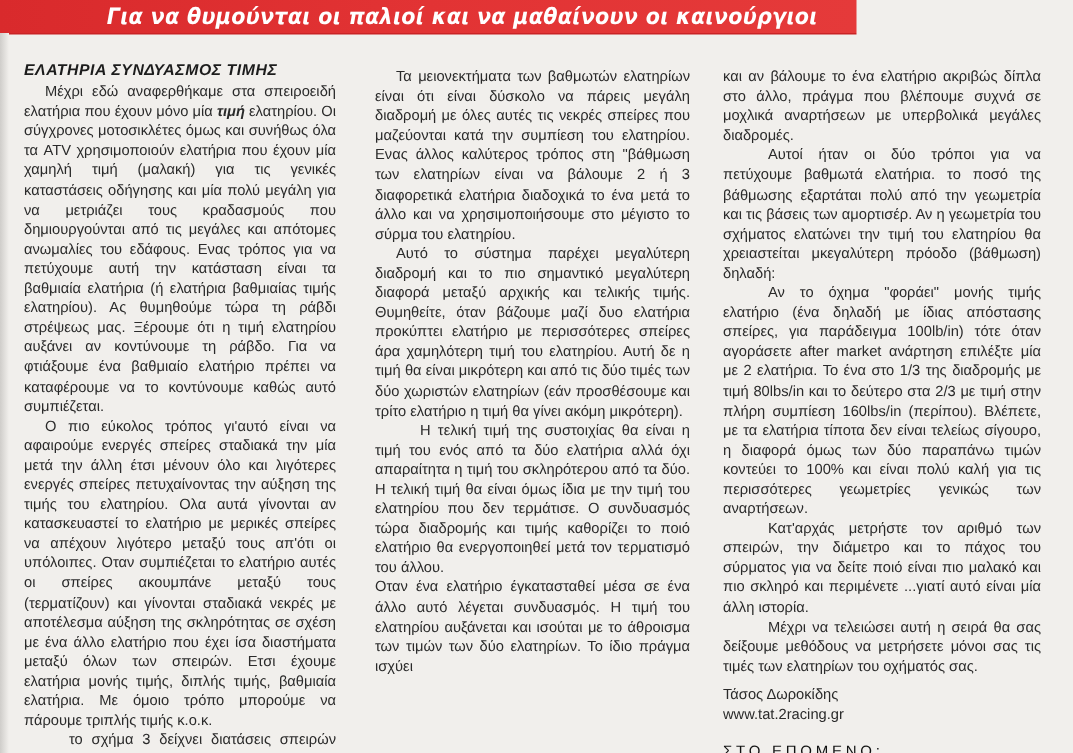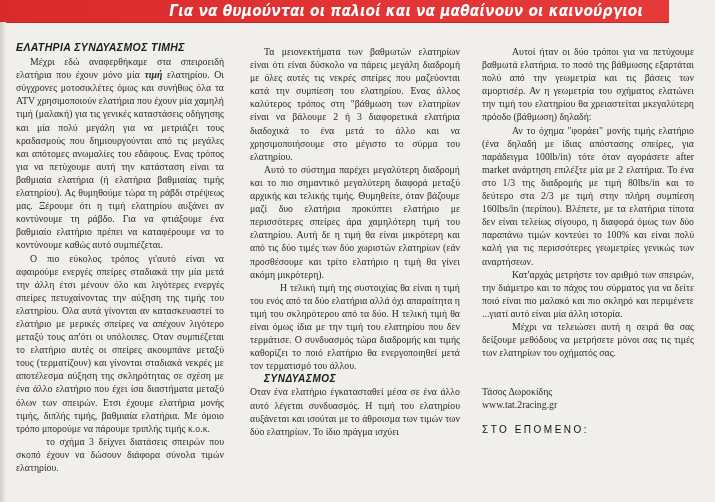--- a/index.html
+++ b/index.html
@@ -4,21 +4,21 @@
 <style>
   html, body { margin:0; padding:0; }
   body {
     width:715px; height:502px; overflow:hidden;
     background:#f1efec;
     font-family:"Liberation Sans", sans-serif;
     color:#2a2a2a;
     position:relative;
   }
   .banner {
-    position:absolute; left:0; top:0; width:669px; height:22px;
+    position:absolute; left:0; top:0; width:571px; height:22px;
     background:linear-gradient(90deg,#d92a2c 0%,#e23334 50%,#e53a3a 100%);
     border-bottom:1px solid #c92325;
   }
   .banner-text {
     position:absolute; right:26px; top:2px;
     color:#ffffff; font-weight:bold; font-style:italic;
     font-size:15px; letter-spacing:0.2px;
     font-family:"DejaVu Sans", sans-serif;
     transform:scaleX(0.92); transform-origin:right center;
   }
@@ -27,29 +27,29 @@
     font-size:9.8px; line-height:13.1px;
     text-align:justify;
   }
   .col1 { left:16px; width:208px; }
   .col2 { left:250px; width:210px; top:45px; }
   .col3 { left:482px; width:212px; top:45px; }
   .heading {
     font-weight:bold; font-style:italic; font-size:10.5px;
     letter-spacing:0.4px; margin:0 0 1px 0; color:#1c1c1c;
   }
-  p { margin:0; text-indent:14px;font-family:Liberation Serif, serif; }
+  p { margin:0; text-indent:14px; }
   p.noindent { text-indent:0; }
   p.deep { text-indent:30px; }
   .emph { font-weight:bold; font-style:italic; }
   .subhead {
     font-weight:bold; font-style:italic; font-size:10px;
     letter-spacing:0.6px; padding-left:14px; color:#1c1c1c;
   }
-  .signature { margin-top:26px; text-indent:0; }
+  .signature { margin-top:6px; text-indent:0; }
   .next-label {
     margin-top:14px; font-size:10px; letter-spacing:2.5px;
     font-weight:normal; color:#111; line-height:10px;
   }
   .shade-left {
     position:absolute; left:0; top:22px; width:6px; height:480px;
     background:linear-gradient(90deg,#cfcdca,#f1efec);
   }
 </style>
 </head>
@@ -64,25 +64,25 @@
   <div class="heading">ΕΛΑΤΗΡΙΑ ΣΥΝΔΥΑΣΜΟΣ ΤΙΜΗΣ</div>
   <p><span>Μέχρι εδώ αναφερθήκαμε στα σπειροειδή ελατήρια που έχουν μόνο μία </span><span class="emph">τιμή</span><span> ελατηρίου. Οι σύγχρονες μοτοσικλέτες όμως και συνήθως όλα τα ATV χρησιμοποιούν ελατήρια που έχουν μία χαμηλή τιμή (μαλακή) για τις γενικές καταστάσεις οδήγησης και μία πολύ μεγάλη για να μετριάζει τους κραδασμούς που δημιουργούνται από τις μεγάλες και απότομες ανωμαλίες του εδάφους. Ενας τρόπος για να πετύχουμε αυτή την κατάσταση είναι τα βαθμιαία ελατήρια (ή ελατήρια βαθμιαίας τιμής ελατηρίου). Ας θυμηθούμε τώρα τη ράβδι στρέψεως μας. Ξέρουμε ότι η τιμή ελατηρίου αυξάνει αν κοντύνουμε τη ράβδο. Για να φτιάξουμε ένα βαθμιαίο ελατήριο πρέπει να καταφέρουμε να το κοντύνουμε καθώς αυτό συμπιέζεται.</span></p>
   <p>Ο πιο εύκολος τρόπος γι'αυτό είναι να αφαιρούμε ενεργές σπείρες σταδιακά την μία μετά την άλλη έτσι μένουν όλο και λιγότερες ενεργές σπείρες πετυχαίνοντας την αύξηση της τιμής του ελατηρίου. Ολα αυτά γίνονται αν κατασκευαστεί το ελατήριο με μερικές σπείρες να απέχουν λιγότερο μεταξύ τους απ'ότι οι υπόλοιπες. Οταν συμπιέζεται το ελατήριο αυτές οι σπείρες ακουμπάνε μεταξύ τους (τερματίζουν) και γίνονται σταδιακά νεκρές με αποτέλεσμα αύξηση της σκληρότητας σε σχέση με ένα άλλο ελατήριο που έχει ίσα διαστήματα μεταξύ όλων των σπειρών. Ετσι έχουμε ελατήρια μονής τιμής, διπλής τιμής, βαθμιαία ελατήρια. Με όμοιο τρόπο μπορούμε να πάρουμε τριπλής τιμής κ.ο.κ.</p>
   <p class="deep">το σχήμα 3 δείχνει διατάσεις σπειρών που σκοπό έχουν να δώσουν διάφορα σύνολα τιμών ελατηρίου.</p>
 </div>
 
 <div class="col col2">
   <p>Τα μειονεκτήματα των βαθμωτών ελατηρίων είναι ότι είναι δύσκολο να πάρεις μεγάλη διαδρομή με όλες αυτές τις νεκρές σπείρες που μαζεύονται κατά την συμπίεση του ελατηρίου. Ενας άλλος καλύτερος τρόπος στη "βάθμωση των ελατηρίων είναι να βάλουμε 2 ή 3 διαφορετικά ελατήρια διαδοχικά το ένα μετά το άλλο και να χρησιμοποιήσουμε στο μέγιστο το σύρμα του ελατηρίου.</p>
   <p>Αυτό το σύστημα παρέχει μεγαλύτερη διαδρομή και το πιο σημαντικό μεγαλύτερη διαφορά μεταξύ αρχικής και τελικής τιμής. Θυμηθείτε, όταν βάζουμε μαζί δυο ελατήρια προκύπτει ελατήριο με περισσότερες σπείρες άρα χαμηλότερη τιμή του ελατηρίου. Αυτή δε η τιμή θα είναι μικρότερη και από τις δύο τιμές των δύο χωριστών ελατηρίων (εάν προσθέσουμε και τρίτο ελατήριο η τιμή θα γίνει ακόμη μικρότερη).</p>
   <p class="deep">Η τελική τιμή της συστοιχίας θα είναι η τιμή του ενός από τα δύο ελατήρια αλλά όχι απαραίτητα η τιμή του σκληρότερου από τα δύο. Η τελική τιμή θα είναι όμως ίδια με την τιμή του ελατηρίου που δεν τερμάτισε. Ο συνδυασμός τώρα διαδρομής και τιμής καθορίζει το ποιό ελατήριο θα ενεργοποιηθεί μετά τον τερματισμό του άλλου.</p>
-  <div class="subhead">ΣΥΝΔΥΑΣΜΟΣ</div>
   <p class="noindent">Οταν ένα ελατήριο έγκατασταθεί μέσα σε ένα άλλο αυτό λέγεται συνδυασμός. Η τιμή του ελατηρίου αυξάνεται και ισούται με το άθροισμα των τιμών των δύο ελατηρίων. Το ίδιο πράγμα ισχύει</p>
 </div>
 
 <div class="col col3">
+  <p class="noindent">και αν βάλουμε το ένα ελατήριο ακριβώς δίπλα στο άλλο, πράγμα που βλέπουμε συχνά σε μοχλικά αναρτήσεων με υπερβολικά μεγάλες διαδρομές.</p>
   <p class="deep">Αυτοί ήταν οι δύο τρόποι για να πετύχουμε βαθμωτά ελατήρια. το ποσό της βάθμωσης εξαρτάται πολύ από την γεωμετρία και τις βάσεις των αμορτισέρ. Αν η γεωμετρία του σχήματος ελατώνει την τιμή του ελατηρίου θα χρειαστείται μκεγαλύτερη πρόοδο (βάθμωση) δηλαδή:</p>
   <p class="deep">Αν το όχημα "φοράει" μονής τιμής ελατήριο (ένα δηλαδή με ίδιας απόστασης σπείρες, για παράδειγμα 100lb/in) τότε όταν αγοράσετε after market ανάρτηση επιλέξτε μία με 2 ελατήρια. Το ένα στο 1/3 της διαδρομής με τιμή 80lbs/in και το δεύτερο στα 2/3 με τιμή στην πλήρη συμπίεση 160lbs/in (περίπου). Βλέπετε, με τα ελατήρια τίποτα δεν είναι τελείως σίγουρο, η διαφορά όμως των δύο παραπάνω τιμών κοντεύει το 100% και είναι πολύ καλή για τις περισσότερες γεωμετρίες γενικώς των αναρτήσεων.</p>
   <p class="deep">Κατ'αρχάς μετρήστε τον αριθμό των σπειρών, την διάμετρο και το πάχος του σύρματος για να δείτε ποιό είναι πιο μαλακό και πιο σκληρό και περιμένετε ...γιατί αυτό είναι μία άλλη ιστορία.</p>
   <p class="deep">Μέχρι να τελειώσει αυτή η σειρά θα σας δείξουμε μεθόδους να μετρήσετε μόνοι σας τις τιμές των ελατηρίων του οχήματός σας.</p>
   <p class="signature">Τάσος Δωροκίδης</p>
   <p class="noindent">www.tat.2racing.gr</p>
   <div class="next-label">ΣΤΟ ΕΠΟΜΕΝΟ:</div>
 
 </div>
 

